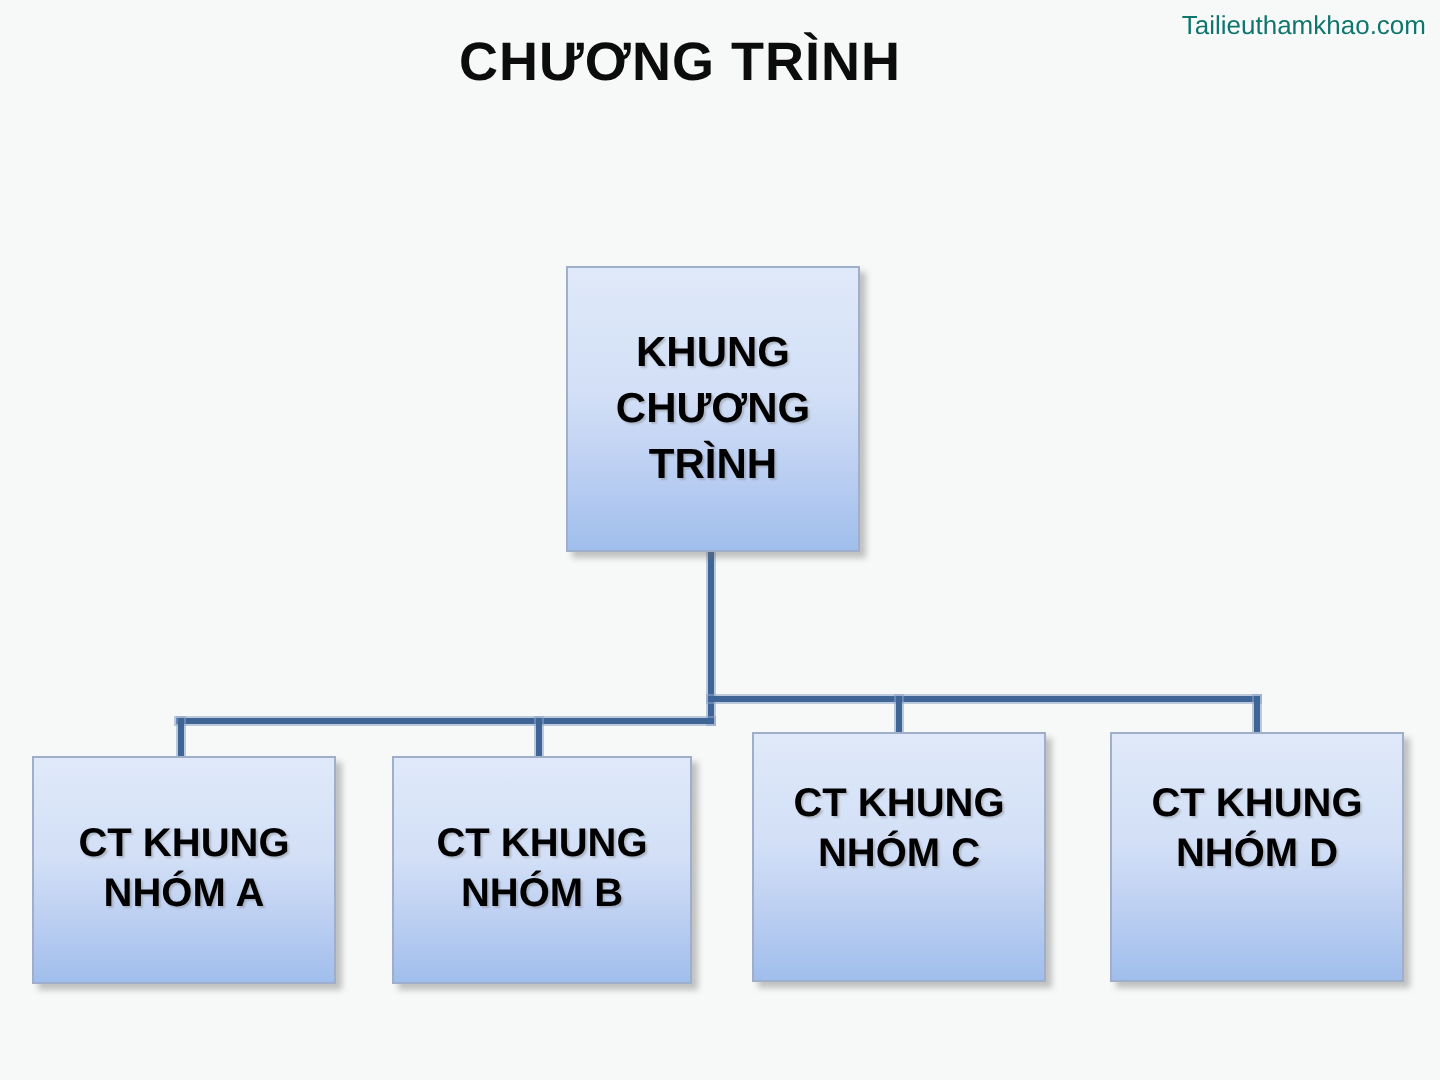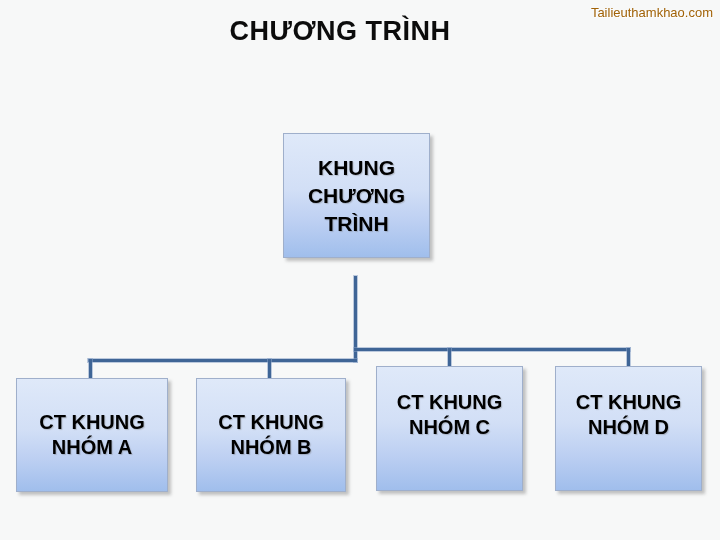--- a/index.html
+++ b/index.html
@@ -27,21 +27,21 @@
     white-space: nowrap;
     letter-spacing: 0.5px;
   }
 
   
   .watermark {
     position: absolute;
     top: 5px;
     right: 7px;
     font-size: 13px;
-    color: #a16207;
+    color: #0f766e;
     text-shadow: 1px 1px 0 #ffffff;
   }
 
   
   .box {
     position: absolute;
     box-sizing: border-box;
     border: 1px solid #9fafcb;
     background: linear-gradient(180deg, #dfe9f9 0%, #d2dff6 45%, #bccff2 72%, #a0beec 100%);
     box-shadow: 3px 3px 3px rgba(110, 110, 110, 0.40);
@@ -50,21 +50,21 @@
     justify-content: center;
     text-align: center;
     font-weight: bold;
     color: #000000;
   }
   .box .label {
     white-space: pre-line;
     text-shadow: 1px 1px 1px rgba(110, 110, 110, 0.35);
   }
 
-  #box-root { left: 283px; top: 133px; width: 147px; height: 125px; font-size: 21px; line-height: 28px; }
+  #box-root { left: 283px; top: 133px; width: 147px; height: 143px; font-size: 21px; line-height: 28px; }
   #box-a    { left:  16px; top: 378px; width: 152px; height: 114px; font-size: 20px; line-height: 25px; }
   #box-b    { left: 196px; top: 378px; width: 150px; height: 114px; font-size: 20px; line-height: 25px; }
   #box-c    { left: 376px; top: 366px; width: 147px; height: 125px; font-size: 20px; line-height: 25px; padding-bottom: 28px; }
   #box-d    { left: 555px; top: 366px; width: 147px; height: 125px; font-size: 20px; line-height: 25px; padding-bottom: 28px; }
 
   
   .conn {
     position: absolute;
     background: #3f6596;
     box-shadow: 0 0 0 1px rgba(138, 163, 198, 0.55);

